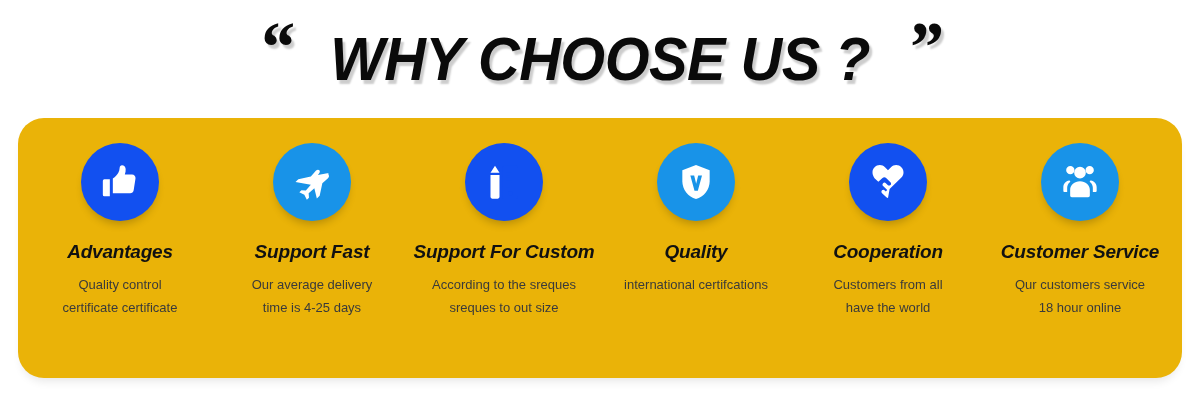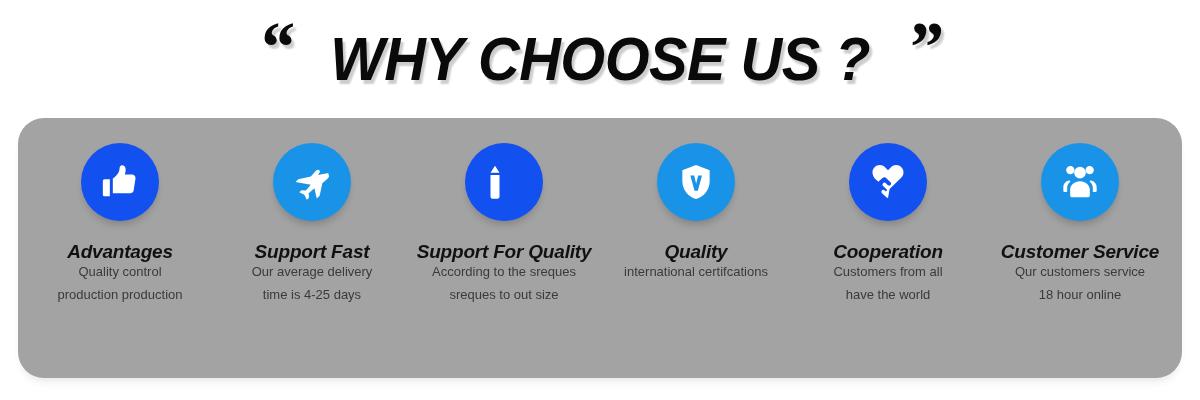--- a/index.html
+++ b/index.html
@@ -59,21 +59,21 @@
     text-shadow: 3px 4px 2px rgba(0,0,0,0.20);
   }
 
   
   .panel {
     position: absolute;
     left: 18px;
     top: 118px;
     width: 1164px;
     height: 260px;
-    background: #a3a3a3;
+    background: #eab308;
     border-radius: 26px;
     box-shadow: 0 7px 10px -4px rgba(0,0,0,0.10);
   }
 
   .features {
     position: absolute;
     left: 0;
     top: 0;
     width: 1164px;
     height: 260px;
@@ -117,20 +117,21 @@
     font-weight: 700;
     font-style: italic;
     color: #111111;
     letter-spacing: -0.2px;
     text-align: center;
     line-height: 1;
     white-space: nowrap;
   }
 
   .feature-desc {
+    margin-top: 13px;
     font-family: "Liberation Sans", sans-serif;
     font-size: 13px;
     font-weight: 400;
     color: #3a3a3a;
     text-align: center;
     line-height: 1.75;
     width: 190px;
   }
   .feature-desc .line {
     display: block;
@@ -156,21 +157,21 @@
           <span>
             <svg viewBox="0 0 24 24" aria-hidden="true">
               <path d="M2.6 10.4h3.3v10.2H2.6a.9.9 0 0 1-.9-.9v-8.4a.9.9 0 0 1 .9-.9z"></path>
               <path d="M7.7 9.9c1.5-1 2.6-2.1 3.3-3.4.5-1 .7-2 .8-3.1.05-.8.6-1.4 1.4-1.4 1.2 0 2.1 1 2.2 2.2.07 1.1-.1 2.2-.5 3.3h4.3c1.3 0 2.3 1.1 2.1 2.4l-1.1 7.1c-.16 1.05-1.06 1.8-2.1 1.8H7.7z"></path>
             </svg>
           </span>
         </div>
         <div class="feature-title">Advantages</div>
         <div class="feature-desc">
           <span class="line">Quality control</span>
-          <span class="line">production production</span>
+          <span class="line">certificate certificate</span>
         </div>
       </div>
 
       <div class="feature">
         <div class="icon-circle" style="background:#1893e8">
           <span>
             <svg viewBox="0 0 24 24" aria-hidden="true">
               <path d="M21.9 7.6c.5.5.4 1.4-.3 2.1l-3.4 3-1.6 7.5-1.7 1.7-1.5-6.1-3.4 3 .2 2.6-1.3 1.3-1.5-3-3-1.5 1.3-1.3 2.6.2 3-3.4L2.1 12l1.7-1.7 7.5-1.6 3-3.4c.7-.7 1.6-.8 2.1-.3.5.5.4 1.4-.3 2.1l-.6.7 5.7-1.1c.3-.05.6.05.7.2z"></path>
             </svg>
           </span>
@@ -184,21 +185,21 @@
 
       <div class="feature">
         <div class="icon-circle" style="background:#1250f0">
           <span>
             <svg viewBox="0 0 24 24" aria-hidden="true">
               <path d="M6.6 2.2 9.3 6.4H3.9zM3.9 7.8h5.4v13.1c0 .6-.5 1.1-1.1 1.1H5c-.6 0-1.1-.5-1.1-1.1z"></path>
               <path d="M12.1 2.2h7.2c.6 0 1.1.5 1.1 1.1v17.5c0 .6-.5 1.1-1.1 1.1h-7.2c-.6 0-1.1-.5-1.1-1.1V3.3c0-.6.5-1.1 1.1-1.1zm1.1 2.6v1.3h3.3V4.8zm0 3.1v1.3h2.1V7.9zm0 3.1v1.3h3.3V11zm0 3.1v1.3h2.1v-1.3zm2.6 3.3a1.35 1.35 0 1 0 0 2.7 1.35 1.35 0 0 0 0-2.7z" fill="#1250f0"></path>
             </svg>
           </span>
         </div>
-        <div class="feature-title">Support For Quality</div>
+        <div class="feature-title">Support For Custom</div>
         <div class="feature-desc">
           <span class="line">According to the sreques</span>
           <span class="line">sreques to out size</span>
         </div>
       </div>
 
       <div class="feature">
         <div class="icon-circle" style="background:#1893e8">
           <span>
             <svg viewBox="0 0 24 24" aria-hidden="true">

